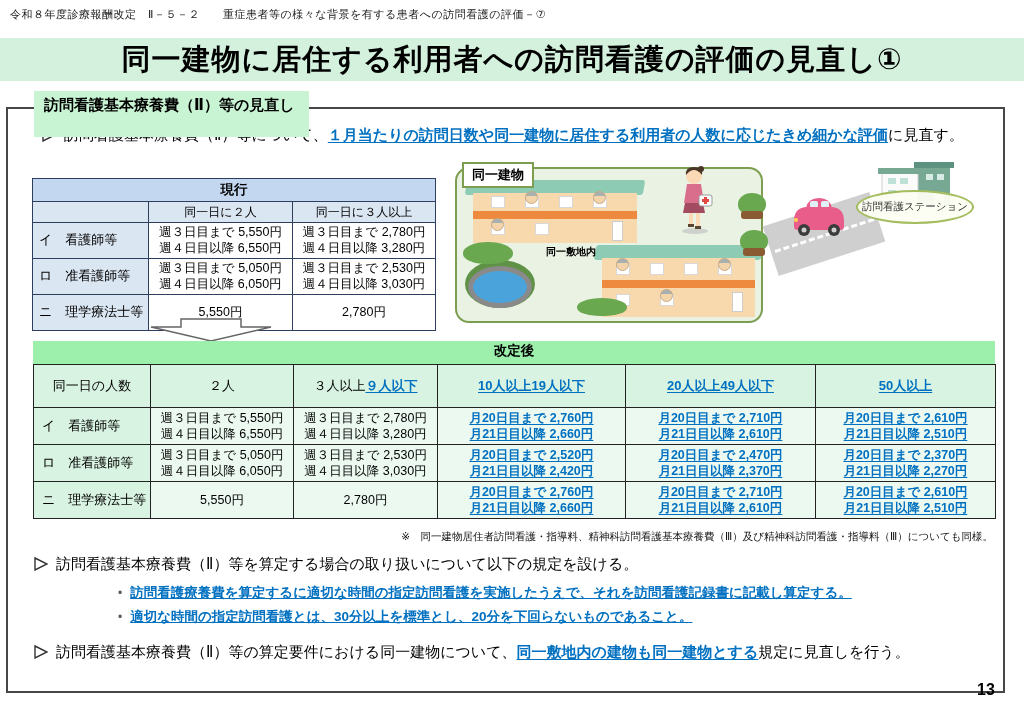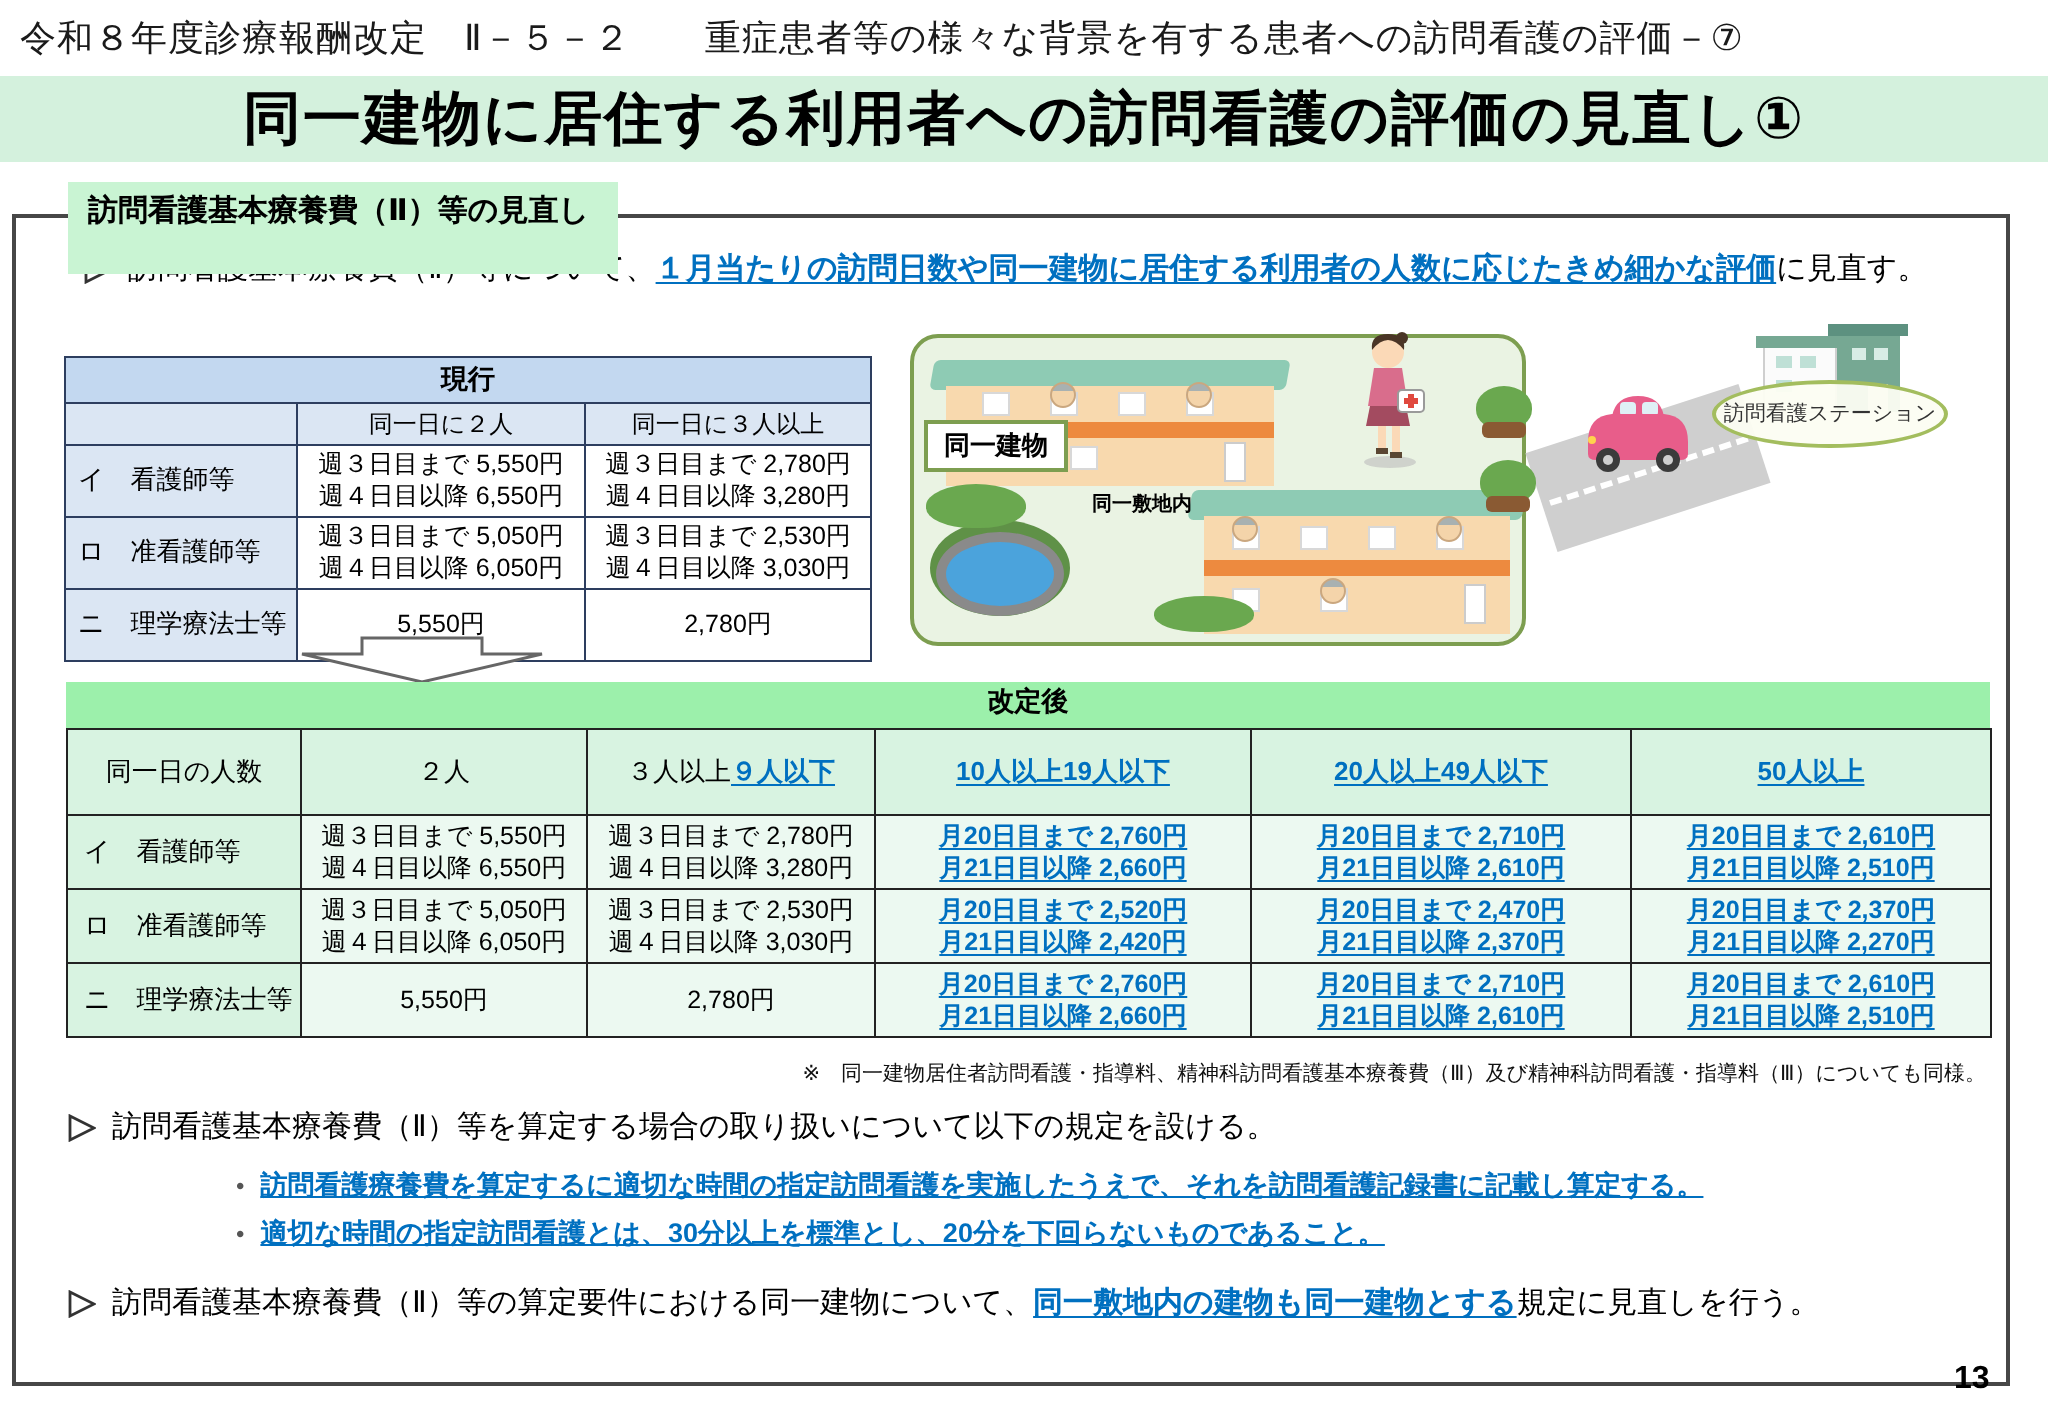--- a/index.html
+++ b/index.html
@@ -1,19 +1,19 @@
 <!DOCTYPE html>
 <html><head>
 <meta charset="utf-8">
 <style>
   html,body{margin:0;padding:0;background:#fff;}
   .page{position:relative;width:1024px;height:709px;background:#fff;overflow:hidden;
         font-family:"Liberation Sans","DejaVu Sans",sans-serif;color:#000;}
 
-  .header-line{position:absolute;left:10px;top:7px;font-size:18px;color:#1a1a1a;letter-spacing:.5px;}
+  .header-line{position:absolute;left:10px;top:7px;font-size:11px;color:#1a1a1a;letter-spacing:.5px;}
 
   .title-bar{position:absolute;left:0;top:38px;width:1024px;height:43px;background:#d4f1dd;
              display:flex;align-items:center;justify-content:center;}
   .title-text{font-size:29px;font-weight:bold;letter-spacing:1px;}
 
   .main-box{position:absolute;left:6px;top:107px;width:999px;height:586px;border:2px solid #474747;
             box-sizing:border-box;background:#fff;}
 
   .section-label{position:absolute;left:34px;top:91px;background:#c9f4d3;font-size:15px;font-weight:bold;
                  padding:5px 14px 22px 10px;z-index:3;white-space:nowrap;}
@@ -51,21 +51,21 @@
 
   .note{position:absolute;left:33px;top:530px;width:960px;text-align:right;font-size:10.5px;color:#111;z-index:2;}
 
   .page-num{position:absolute;left:977px;top:681px;font-size:16px;font-weight:bold;z-index:4;}
 
   
   .illu{position:absolute;left:450px;top:160px;width:566px;height:182px;z-index:1;}
   .site-box{position:absolute;left:5px;top:7px;width:308px;height:156px;background:#eaf3e3;
             border:2px solid #7d9e50;border-radius:14px;box-sizing:border-box;}
   .site-label{position:absolute;left:12px;top:2px;background:#fff;border:2px solid #7d9e50;
-              font-size:13px;font-weight:bold;padding:2px 8px;z-index:3;white-space:nowrap;margin-top:48px;}
+              font-size:13px;font-weight:bold;padding:2px 8px;z-index:3;white-space:nowrap;}
   .site-inner-label{position:absolute;left:96px;top:85px;font-size:10px;font-weight:bold;z-index:3;white-space:nowrap;}
 
   .bldg{position:absolute;z-index:2;}
   .roof{position:absolute;left:-7px;top:0;right:-7px;height:15px;background:#8ecbb4;border-radius:3px;
         transform:skewX(-10deg);}
   .bodyw{position:absolute;left:0;top:13px;right:0;bottom:0;background:#f8d9ae;}
   .band{position:absolute;left:0;right:0;height:8px;background:#ed8a3f;}
   .win{position:absolute;width:14px;height:12px;background:#fff;border:1px solid #d8d8d8;box-sizing:border-box;}
   .door{position:absolute;width:11px;height:20px;background:#fff;border:1px solid #ccc;box-sizing:border-box;}
   .person{position:absolute;width:13px;height:13px;border-radius:50%;

